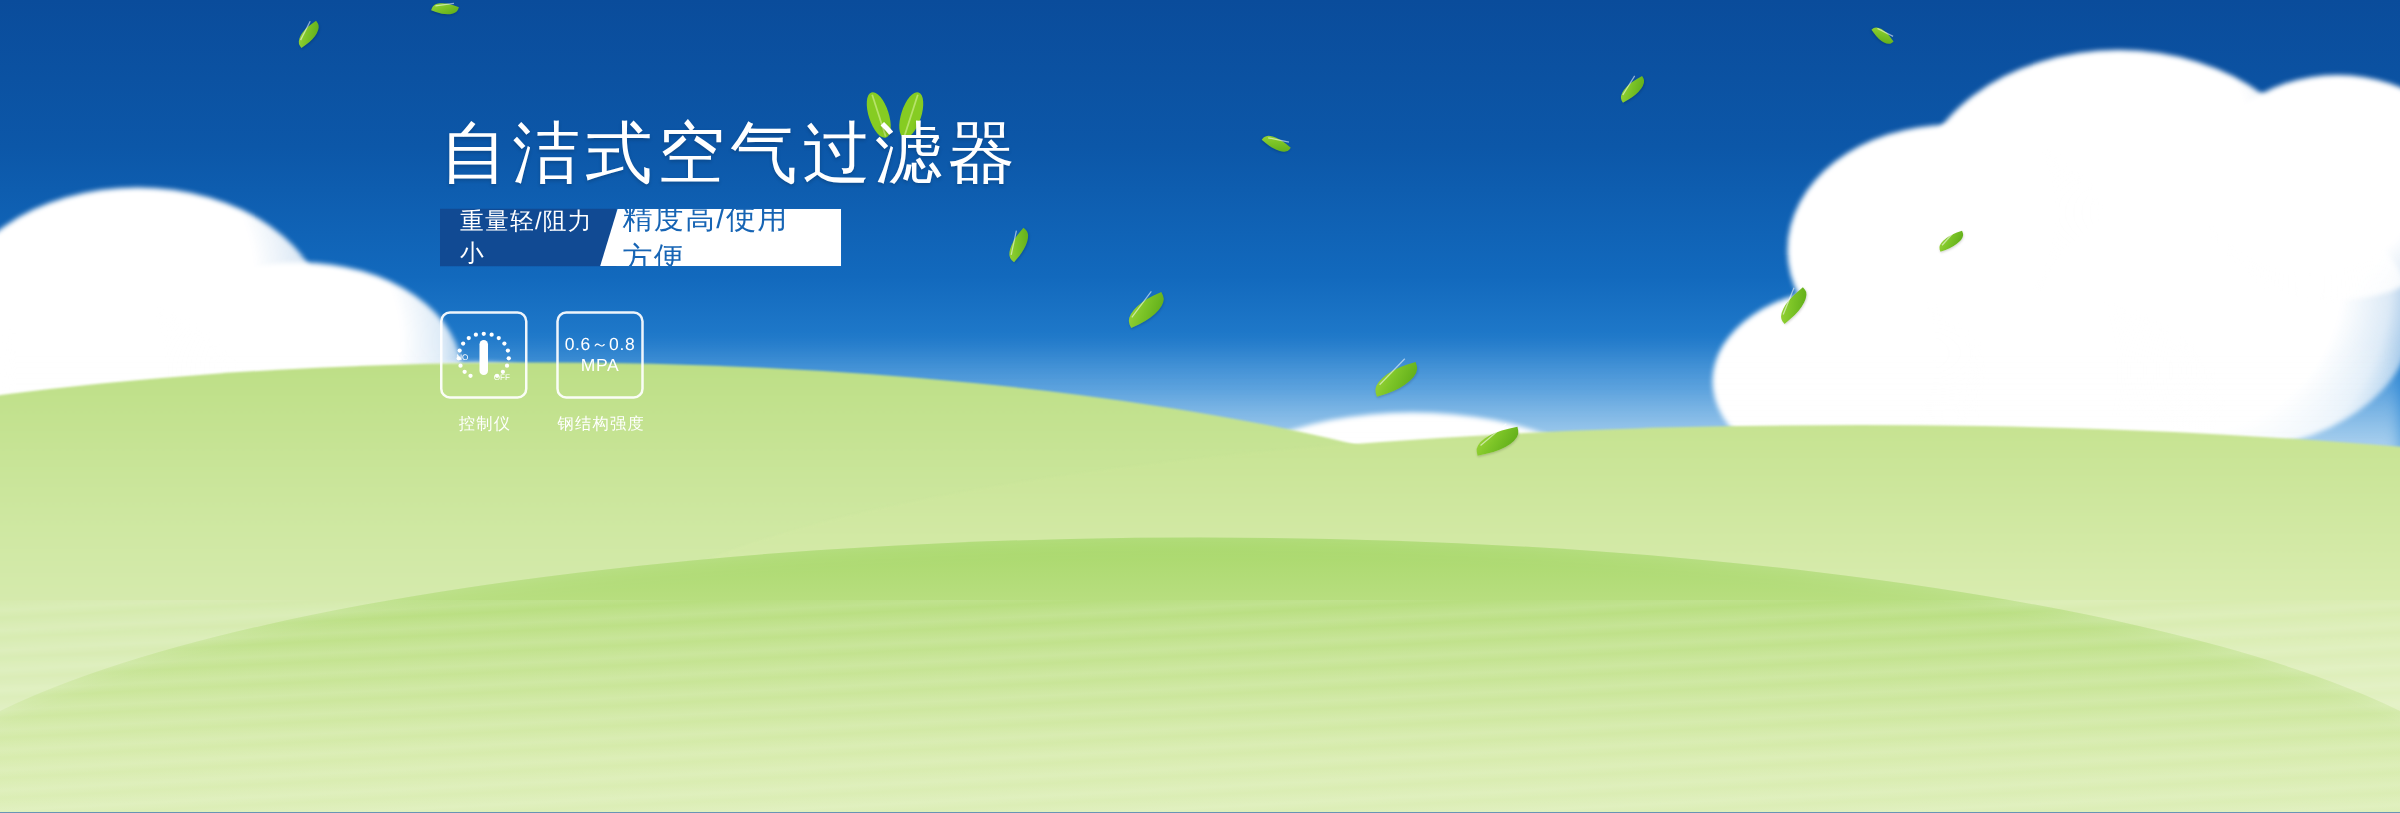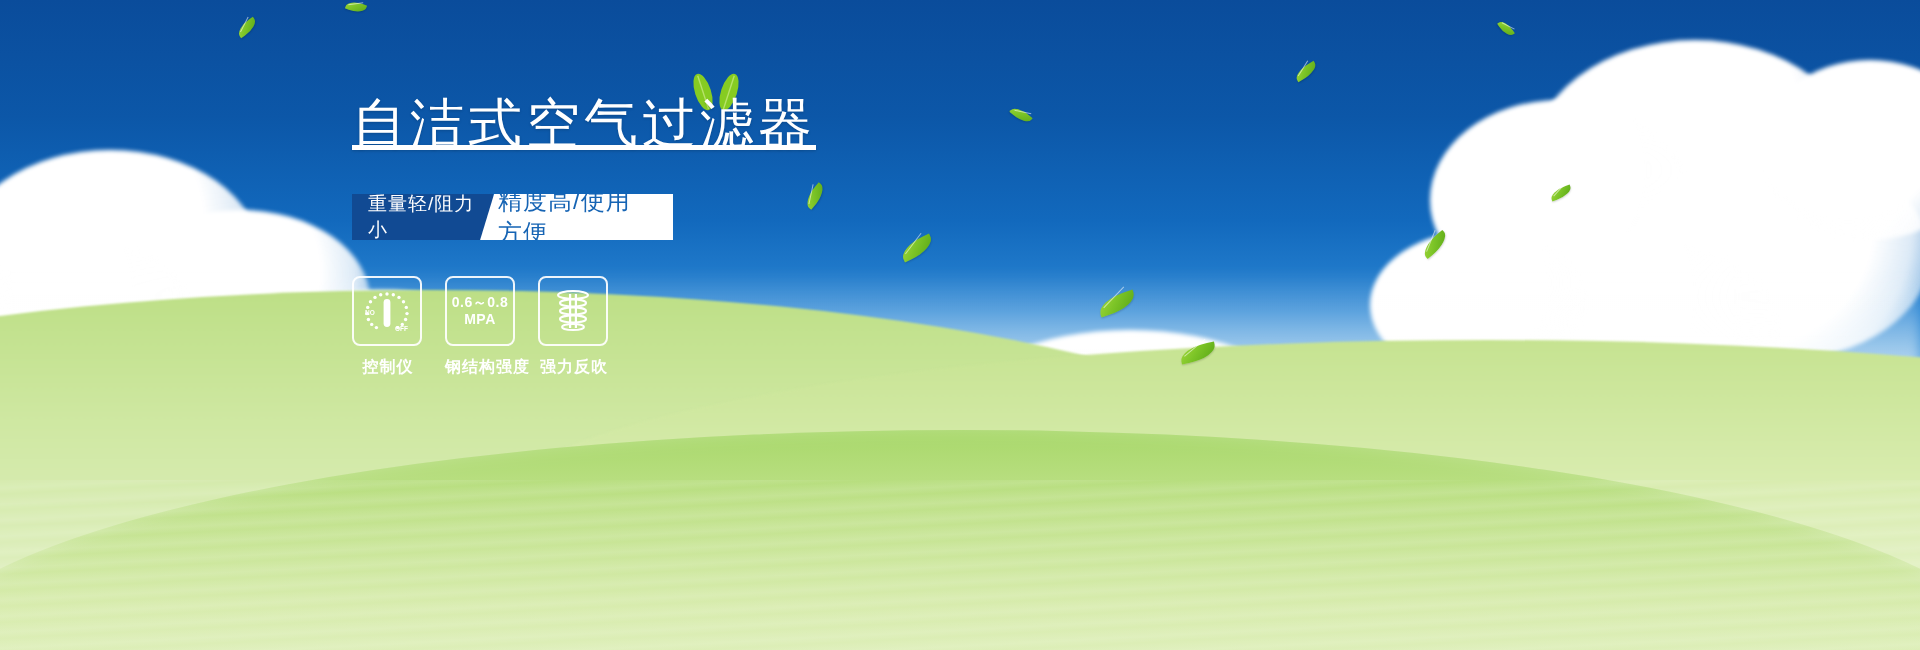--- a/index.html
+++ b/index.html
@@ -113,35 +113,34 @@
   .title {
     color: #ffffff;
     font-size: 54px;
     line-height: 1;
     letter-spacing: 4px;
     font-weight: 400;
     white-space: nowrap;
     text-shadow: 0 1px 3px rgba(0,0,0,.18);
     position: relative;
     z-index: 3;
-    text-decoration: underline;
   }
   .title-leaves {
     position: absolute;
     left: 334px;
     top: -26px;
     width: 60px;
     height: 44px;
     z-index: 2;
   }
 
   .badges {
     display: flex;
     align-items: stretch;
-    margin-top: 44px;
+    margin-top: 17px;
     height: 46px;
     width: 321px;
   }
   .badge-dark {
     background: #114a93;
     color: #ffffff;
     font-size: 19px;
     letter-spacing: 1px;
     display: flex;
     align-items: center;
@@ -163,21 +162,20 @@
   }
 
   .features {
     display: flex;
     margin-top: 36px;
     gap: 21px;
   }
   .feature {
     width: 72px;
     text-align: center;
-    font-weight: bold;
   }
   .feature-box {
     width: 70px;
     height: 70px;
     border: 2px solid rgba(255,255,255,.92);
     border-radius: 8px;
     display: flex;
     align-items: center;
     justify-content: center;
     box-sizing: border-box;
@@ -186,21 +184,21 @@
   .feature-text {
     color: #ffffff;
     font-size: 14px;
     line-height: 17px;
     text-align: center;
     letter-spacing: .5px;
   }
   .feature-label {
     margin-top: 11px;
     color: #ffffff;
-    font-size: 16px;
+    font-size: 13px;
     letter-spacing: 1px;
     white-space: nowrap;
   }
   .feature-icon svg { display: block; }
 
   .leaf-deco-dust {
     position: absolute;
     right: -34px;
     bottom: -6px;
     width: 34px;
@@ -309,36 +307,18 @@
       <div class="feature">
         <div class="feature-box">
           <div class="feature-text">
             <div>0.6～0.8</div>
             <div>MPA</div>
           </div>
         </div>
         <div class="feature-label">钢结构强度</div>
       </div>
 
-      <div class="feature">
-        <div class="feature-box">
-          <span class="feature-icon">
-            <svg width="46" height="48" viewBox="0 0 46 48">
-              <g fill="none" stroke="#ffffff" stroke-width="2">
-                <ellipse cx="23" cy="8" rx="15" ry="4"></ellipse>
-                <ellipse cx="23" cy="16" rx="13" ry="3.4"></ellipse>
-                <ellipse cx="23" cy="24" rx="13" ry="3.4"></ellipse>
-                <ellipse cx="23" cy="32" rx="13" ry="3.4"></ellipse>
-                <ellipse cx="23" cy="40" rx="11" ry="3"></ellipse>
-              </g>
-              <rect x="19" y="7" width="2.2" height="34" fill="#ffffff"></rect>
-              <rect x="24.8" y="7" width="2.2" height="34" fill="#ffffff"></rect>
-            </svg>
-          </span>
-        </div>
-        <div class="feature-label">强力反吹</div>
-      </div>
 
 
 
     </div>
   </div>
 </div>
 
 </body></html>

